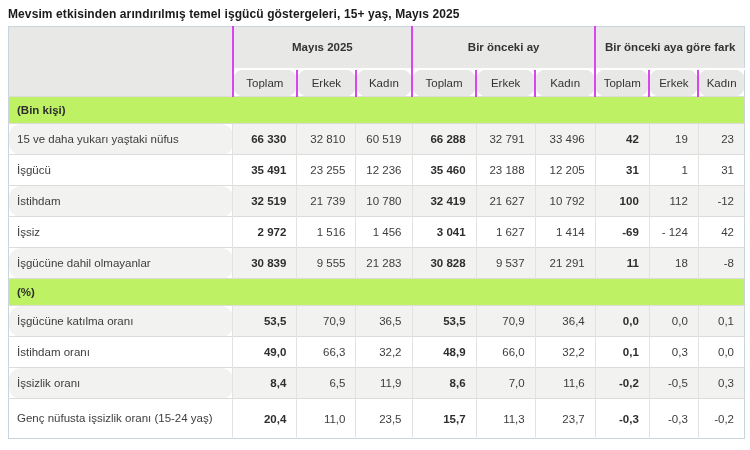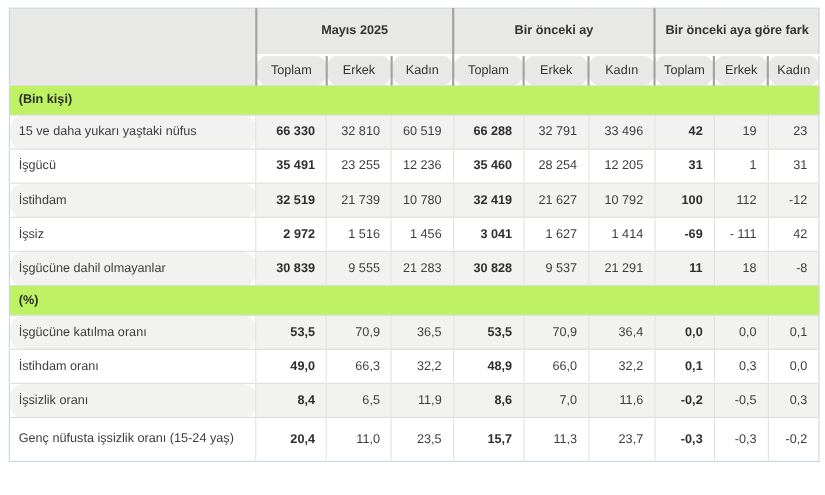--- a/index.html
+++ b/index.html
@@ -29,21 +29,21 @@
   
   thead th {
     background: #e8e8e6;
     font-weight: 400;
     color: #333333;
     vertical-align: middle;
     text-align: center;
   }
   thead tr.group-row th { height: 42px; font-weight: 700; font-size: 11.5px; line-height: 1.25; padding: 2px 6px; }
   thead tr.sub-row th   { height: 28px; font-size: 11.5px; padding: 2px 4px; border-radius: 12px; }
-  thead th.sep  { border-left: 2px solid #a3a3a3; }
+  thead th.sep  { border-left: 2px solid #d946ef; }
   thead tr.sub-row th { border-top: 2px solid #ffffff; }
   thead th.corner { border-top: none; }
   
   tbody td {
     border-top: 1px solid #dcdcdb;
     height: 31px;
     vertical-align: middle;
   }
   tbody tr.stripe td { background: #f2f2f1; }
   tbody td.row-label {
@@ -66,20 +66,21 @@
     padding: 4px 8px;
     height: 27px;
     border-left: none;
   }
   tbody tr:last-child td { height: 40px; }
 </style>
 </head>
 <body>
 
 <div class="page">
+  <div class="title">Mevsim etkisinden arındırılmış temel işgücü göstergeleri, 15+ yaş, Mayıs 2025</div>
 
   <table class="stats">
     <colgroup>
       <col style="width:224px">
       <col style="width:64px">
         <col style="width:59px">
         <col style="width:56px">
       <col style="width:64px">
         <col style="width:59px">
         <col style="width:60px">
@@ -121,21 +122,21 @@
           <td class="num total">42</td>
           <td class="num">19</td>
           <td class="num">23</td>
         </tr>
         <tr>
           <td class="row-label">İşgücü</td>
           <td class="num total">35 491</td>
           <td class="num">23 255</td>
           <td class="num">12 236</td>
           <td class="num total">35 460</td>
-          <td class="num">28 254</td>
+          <td class="num">23 188</td>
           <td class="num">12 205</td>
           <td class="num total">31</td>
           <td class="num">1</td>
           <td class="num">31</td>
         </tr>
         <tr class="stripe">
           <td class="row-label">İstihdam</td>
           <td class="num total">32 519</td>
           <td class="num">21 739</td>
           <td class="num">10 780</td>
@@ -148,21 +149,21 @@
         </tr>
         <tr>
           <td class="row-label">İşsiz</td>
           <td class="num total">2 972</td>
           <td class="num">1 516</td>
           <td class="num">1 456</td>
           <td class="num total">3 041</td>
           <td class="num">1 627</td>
           <td class="num">1 414</td>
           <td class="num total">-69</td>
-          <td class="num">- 111</td>
+          <td class="num">- 124</td>
           <td class="num">42</td>
         </tr>
         <tr class="stripe">
           <td class="row-label">İşgücüne dahil olmayanlar</td>
           <td class="num total">30 839</td>
           <td class="num">9 555</td>
           <td class="num">21 283</td>
           <td class="num total">30 828</td>
           <td class="num">9 537</td>
           <td class="num">21 291</td>

